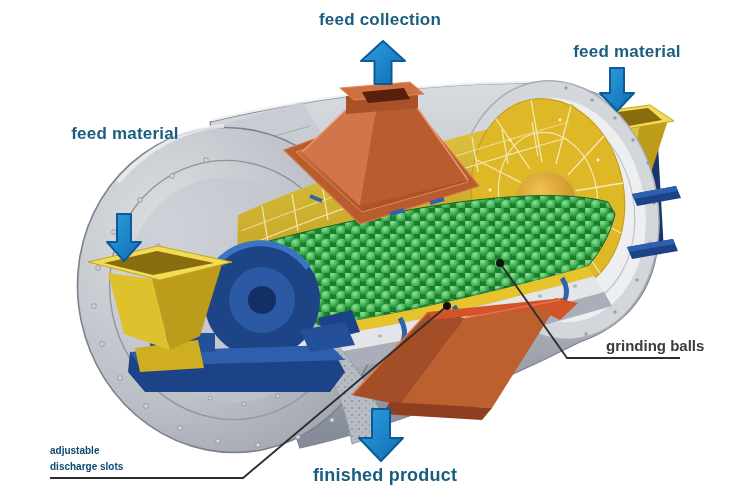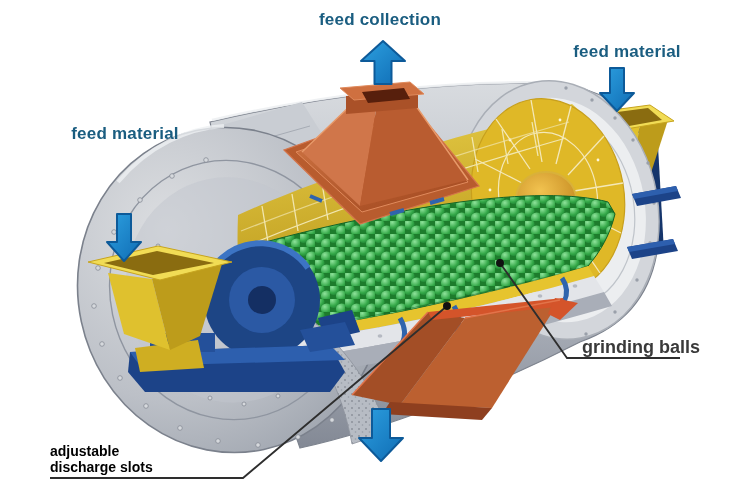--- a/index.html
+++ b/index.html
@@ -4,22 +4,22 @@
 <style>
   html,body{margin:0;padding:0;background:#fff;}
   .stage{
     position:relative;width:745px;height:495px;background:#ffffff;
     font-family:"Liberation Sans",sans-serif;overflow:hidden;
   }
   .stage svg{position:absolute;left:0;top:0;}
   .lbl{position:absolute;white-space:nowrap;}
   .lbl-blue{color:#1a5d80;font-weight:bold;font-size:17px;letter-spacing:.2px;}
   .lbl-center{transform:translateX(-50%);}
-  .lbl-dark{color:#3a3a3a;font-weight:bold;font-size:18px;}
-  .lbl-dark-sm{color:#000000;font-weight:bold;font-size:14px;line-height:16px;white-space:pre-line;}
+  .lbl-dark{color:#3a3a3a;font-weight:bold;font-size:15px;margin-left:24px;}
+  .lbl-dark-sm{color:#0c4a6e;font-weight:bold;font-size:10px;line-height:16px;white-space:pre-line;}
   .lbl-big{font-size:18px;}
 </style>
 </head>
 <body>
 
 <div class="stage">
 
 <svg width="745" height="495" viewBox="0 0 745 495">
   <defs>
     <linearGradient id="shellG" x1="0" y1="0" x2="0" y2="1">
@@ -304,19 +304,20 @@
   <circle cx="500" cy="263" r="4" fill="#111"></circle>
   <circle cx="447" cy="306" r="4" fill="#111"></circle>
 </svg>
 
 <div class="lbl lbl-blue lbl-center" style="left:380px;top:10px;">feed collection</div>
 
 <div class="lbl lbl-blue lbl-center" style="left:627px;top:42px;">feed material</div>
 
 <div class="lbl lbl-blue lbl-center" style="left:125px;top:124px;">feed material</div>
 
+<div class="lbl lbl-blue lbl-big lbl-center" style="left:385px;top:465px;">finished product</div>
 
 <div class="lbl lbl-dark" style="left:582px;top:337px;">grinding balls</div>
 
 <div class="lbl lbl-dark-sm" style="left:50px;top:443px;">adjustable
 discharge slots</div>
 
 </div>
 
 </body></html>

